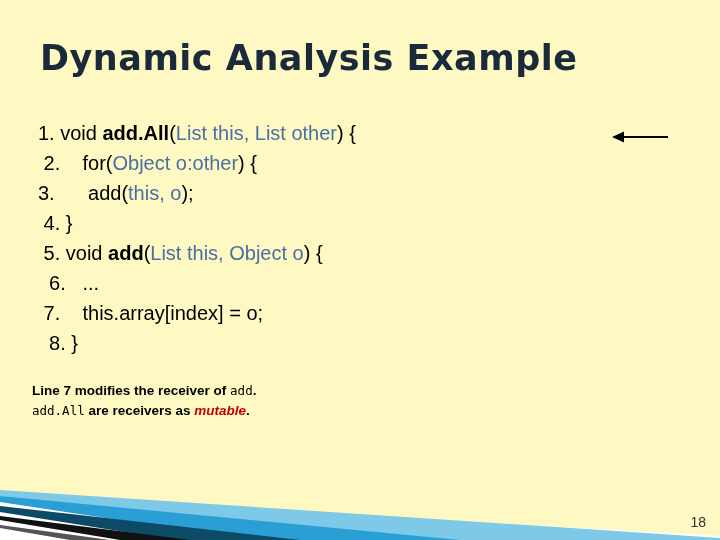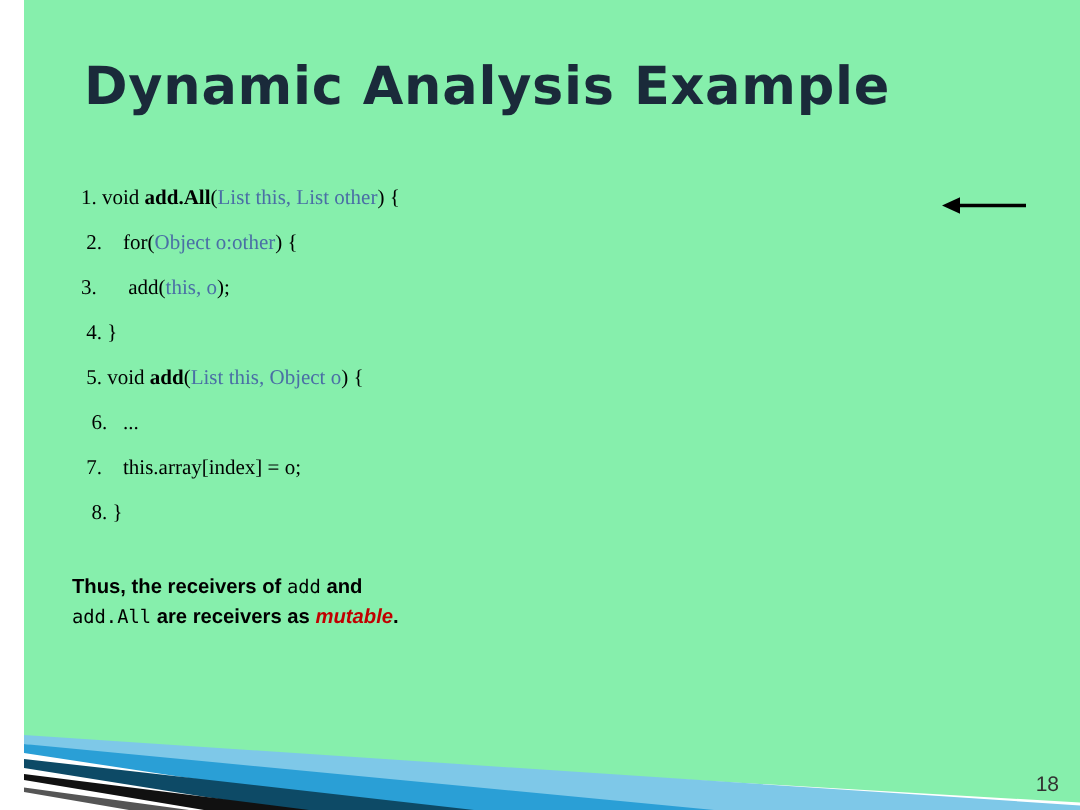--- a/index.html
+++ b/index.html
@@ -11,44 +11,43 @@
     height: 540px;
     background: #ffffff;
     font-family: "Liberation Sans", sans-serif;
     overflow: hidden;
     position: relative;
   }
 
   .slide {
     position: absolute;
     inset: 0;
-    background: #86efac;
-    margin-left: 16px;
+    background: #fef9c3;
   }
 
   
   .title {
     position: absolute;
     left: 40px;
     top: 38px;
     font-family: "DejaVu Sans", sans-serif;
     font-size: 35px;
     font-weight: bold;
     color: #1a2a3a;
     letter-spacing: 0.5px;
     white-space: nowrap;
   }
 
   
   .code {
     position: absolute;
     left: 38px;
     top: 118px;
-    font-family: Liberation Serif, serif;
-    font-size: 14px;
+    font-family: Liberation Sans, sans-serif;
+    font-size: 20px;
     line-height: 30px;
     color: #000000;
     white-space: pre;
   }
   .code .line {
     white-space: pre;
   }
   .kw-type {
     color: #4a6fa5;
   }
@@ -112,21 +111,21 @@
   <div class="title">Dynamic Analysis Example</div>
 
   <div class="code"><div class="line"><span>1.</span><span> void </span><span class="bold">add.All</span><span>(</span><span class="kw-type">List this, List other</span><span>) {</span></div><div class="line"><span> 2.</span><span>    for(</span><span class="kw-type">Object o:other</span><span>) {</span></div><div class="line"><span>3.</span><span>      add(</span><span class="kw-type">this, o</span><span>);</span></div><div class="line"><span> 4.</span><span> }</span></div><div class="line"><span> 5.</span><span> void </span><span class="bold">add</span><span>(</span><span class="kw-type">List this, Object o</span><span>) {</span></div><div class="line"><span>  6.</span><span>   ...</span></div><div class="line"><span> 7.</span><span>    this.array[index] = o;</span></div><div class="line"><span>  8.</span><span> }</span></div></div>
 
   <svg class="arrow" viewBox="0 0 58 14">
     <line x1="56" y1="7" x2="10" y2="7" stroke="#000000" stroke-width="2.2"></line>
     <polygon points="0,7 12,1.5 12,12.5" fill="#000000"></polygon>
   </svg>
 
   <div class="caption">
-    <div><span>Thus, the receivers of </span><span class="mono">add</span><span> and</span></div>
+    <div><span>Line 7 modifies the receiver of </span><span class="mono">add</span><span>.</span></div>
     <div><span class="mono">add.All</span><span> are receivers as </span><span class="mutable">mutable</span><span>.</span></div>
   </div>
 
   <svg class="bottom-deco" viewBox="0 0 720 90" preserveAspectRatio="none">
     <polygon points="0,44 0,90 720,90 720,86" fill="#ffffff"></polygon>
     <polygon points="0,46 280,90 720,90 720,88 0,40" fill="#7ec8e8"></polygon>
     <polygon points="0,52 250,90 460,90 0,46" fill="#2a9fd6"></polygon>
     <polygon points="0,62 175,90 300,90 0,56" fill="#0d4a66"></polygon>
     <polygon points="0,70 120,90 190,90 0,66" fill="#111111"></polygon>
     <polygon points="0,78 70,90 110,90 0,75" fill="#555555"></polygon>

